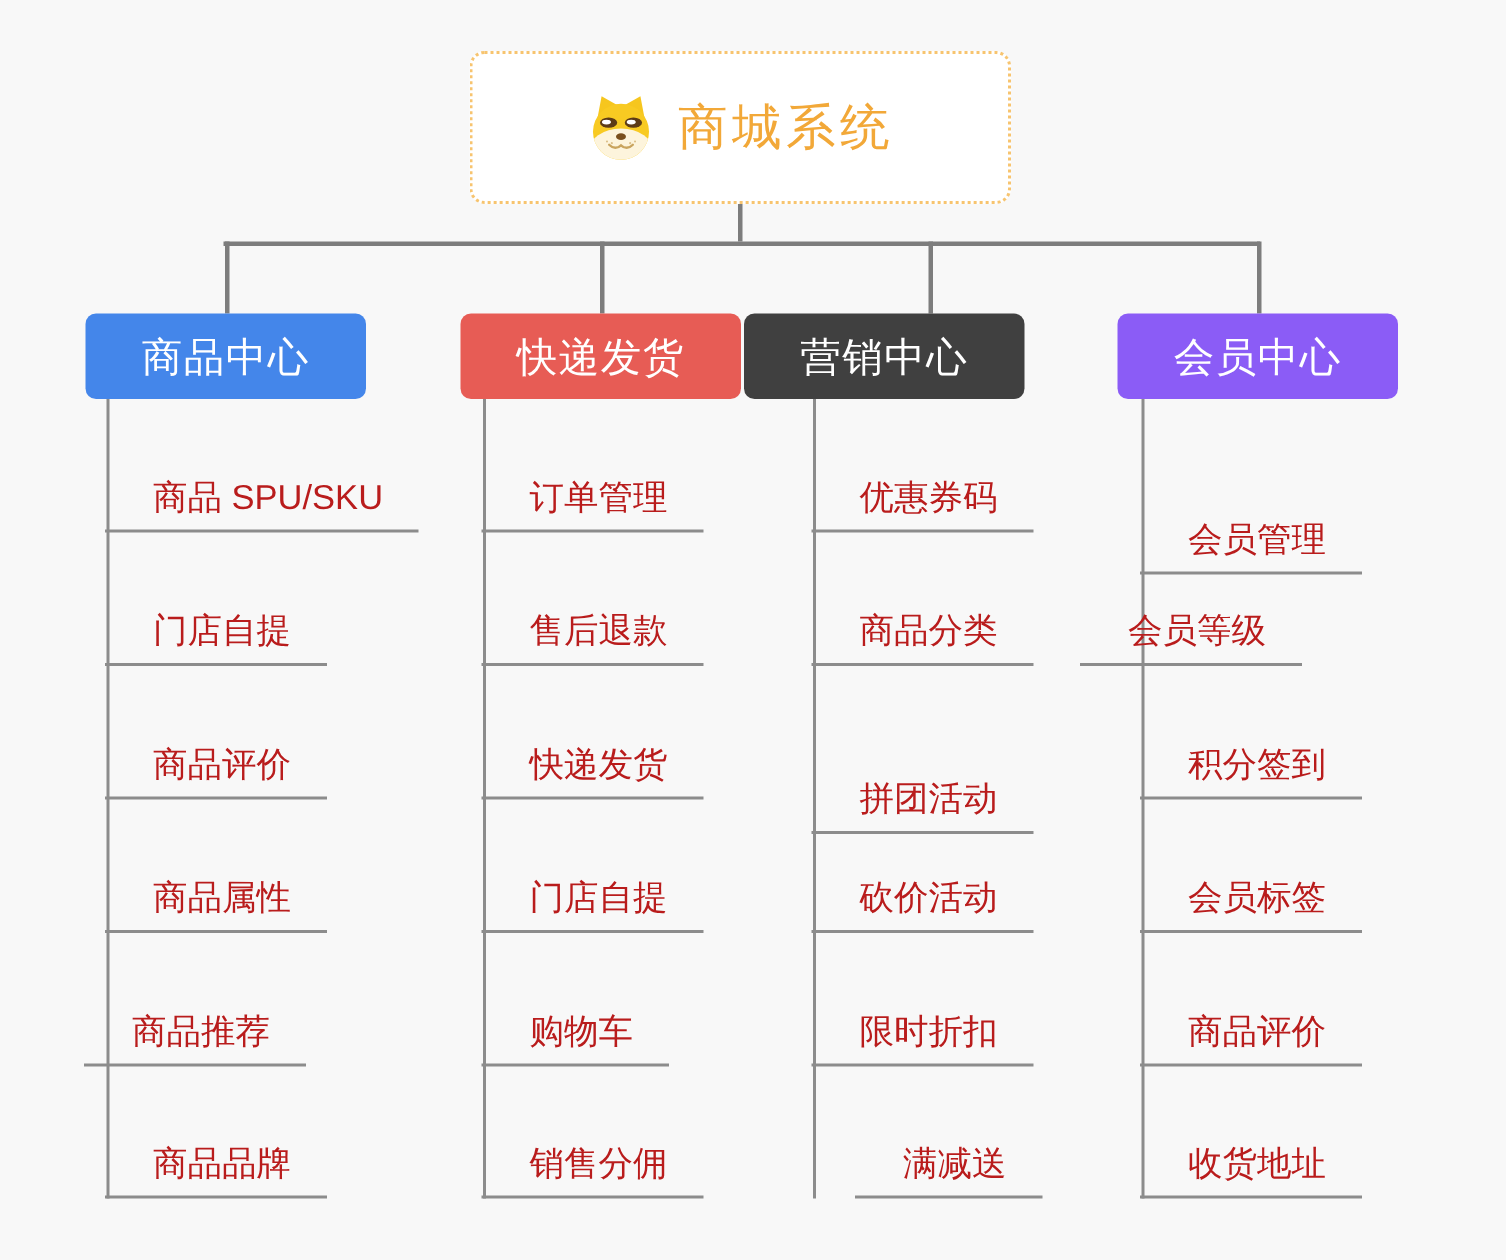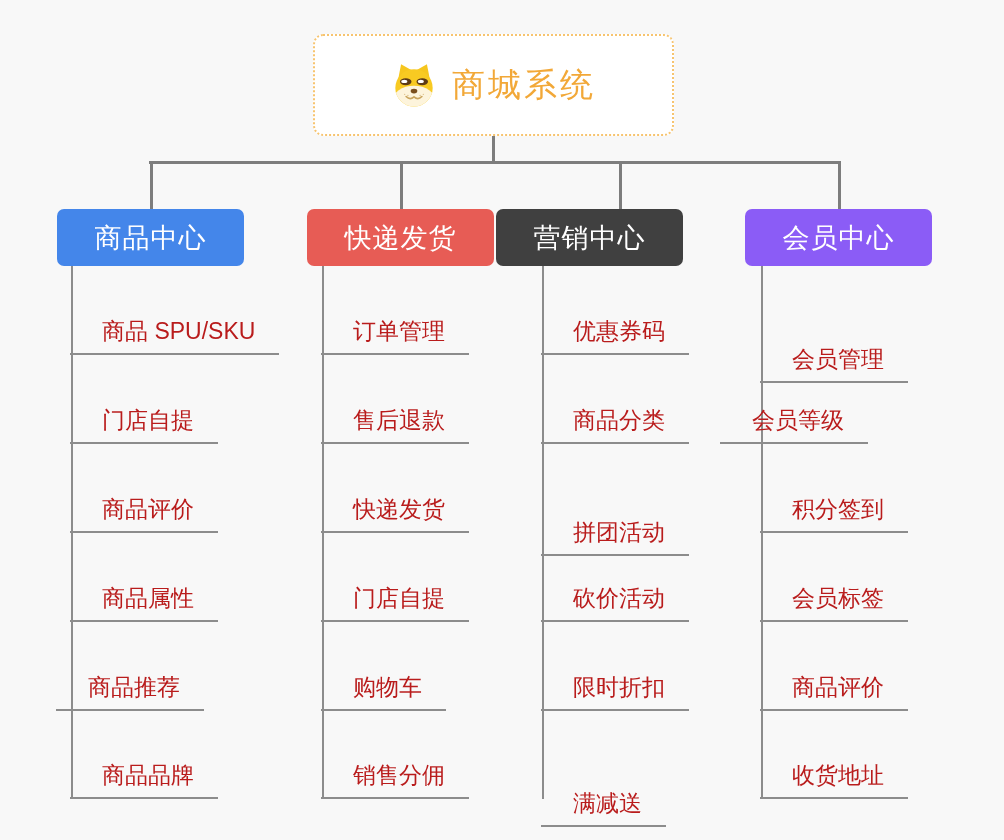--- a/index.html
+++ b/index.html
@@ -164,21 +164,21 @@
       </div>
       <div class="child-node" style="left: 541px; top: 514px; border-bottom-color: rgb(140, 140, 140);">
         <span>拼团活动</span>
       </div>
       <div class="child-node" style="left: 541px; top: 580px; border-bottom-color: rgb(140, 140, 140);">
         <span>砍价活动</span>
       </div>
       <div class="child-node" style="left: 541px; top: 669px; border-bottom-color: rgb(140, 140, 140); text-align: center;">
         <span>限时折扣</span>
       </div>
-      <div class="child-node" style="left: 541px; top: 757px; border-bottom-color: rgb(140, 140, 140); margin-top: 28px;">
+      <div class="child-node" style="left: 570px; top: 757px; border-bottom-color: rgb(140, 140, 140);">
         <span>满减送</span>
       </div>
       <div class="branch-box" style="left: 745px; background: #8b5cf6;">
         <span>会员中心</span>
       </div>
       <div class="child-node" style="left: 760px; top: 313px; border-bottom-color: rgb(140, 140, 140); margin-top: 28px;">
         <span>会员管理</span>
       </div>
       <div class="child-node" style="left: 720px; top: 402px; border-bottom-color: rgb(140, 140, 140);">
         <span>会员等级</span>

